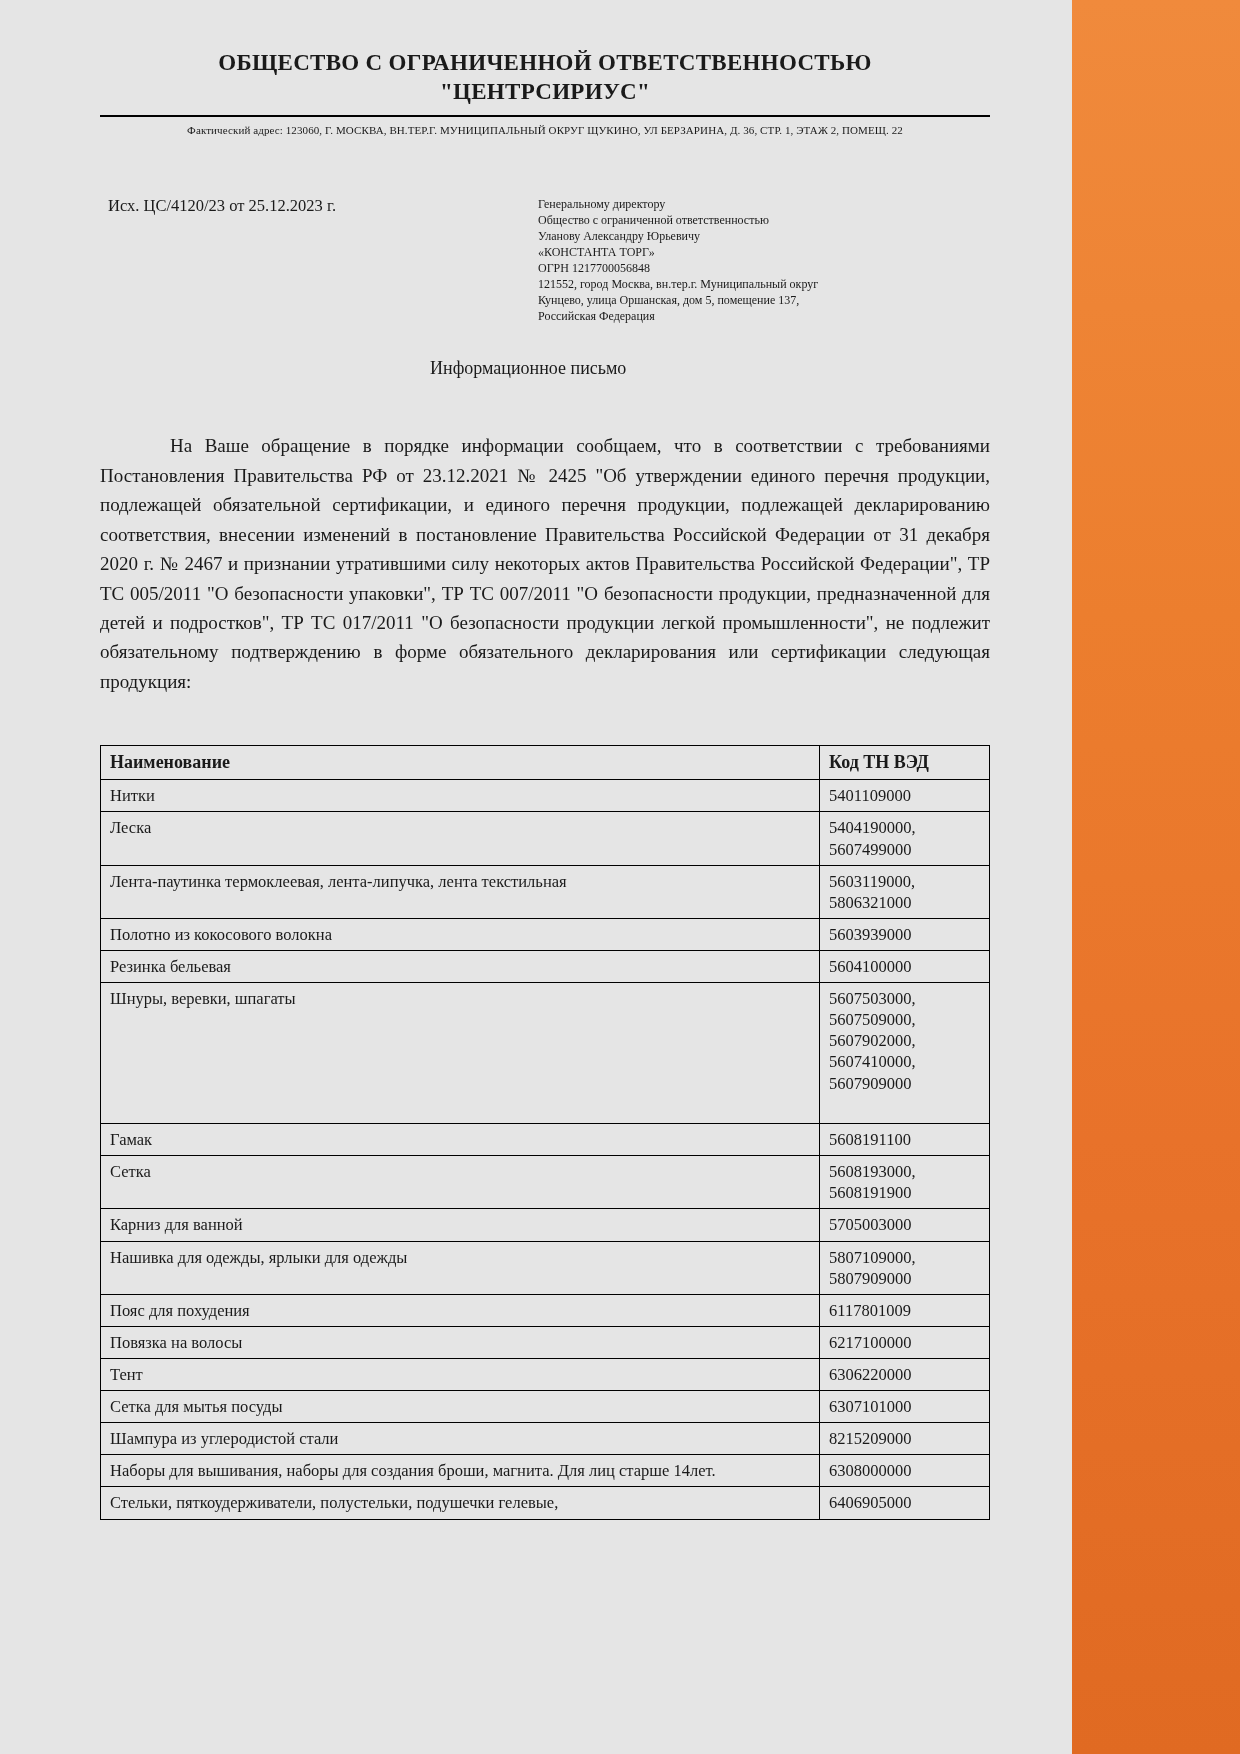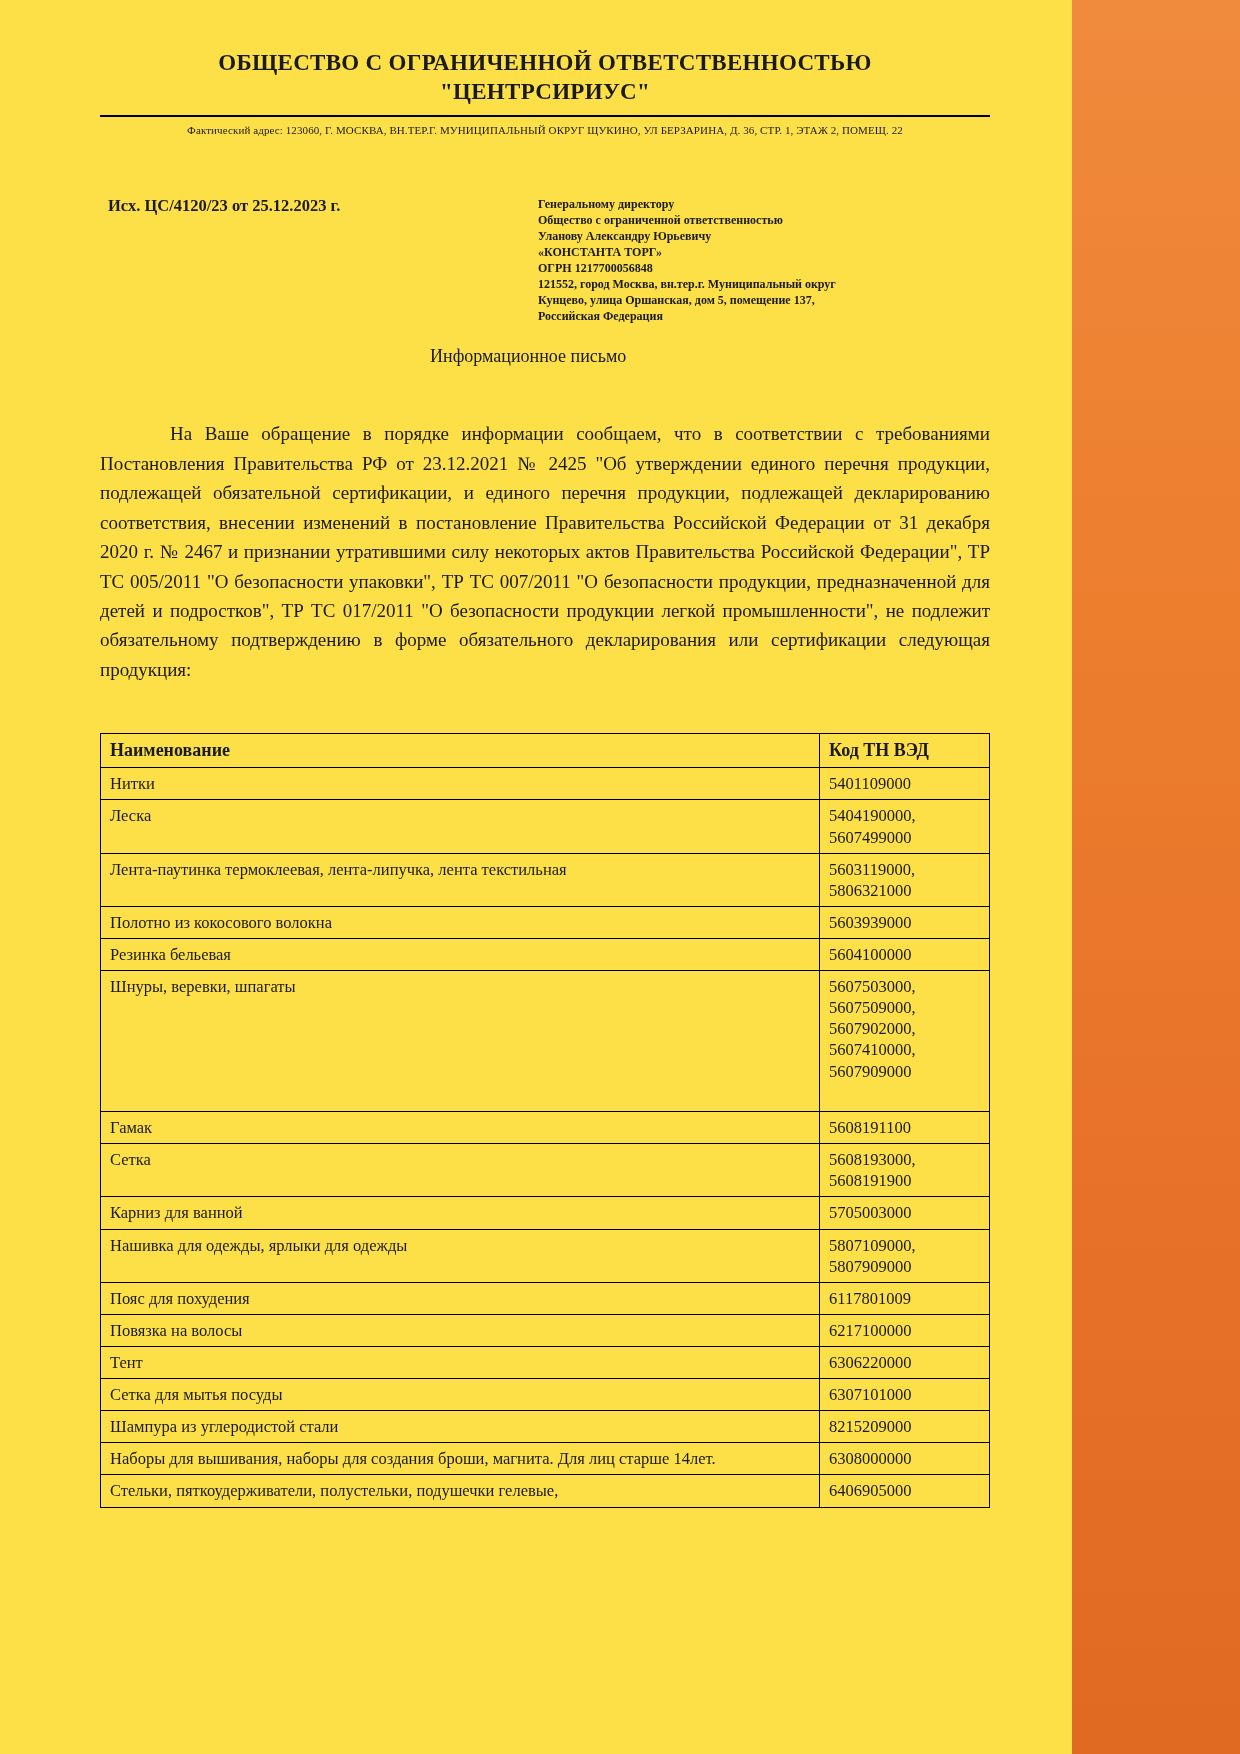--- a/index.html
+++ b/index.html
@@ -22,21 +22,21 @@
     width: 168px;
     height: 1754px;
     background: linear-gradient(180deg, #f08a3c 0%, #ec7e2e 35%, #e8722a 65%, #e06a22 100%);
   }
   .page {
     position: absolute;
     top: 0;
     left: 0;
     width: 1184px;
     height: 1754px;
-    background: #fde047;
+    background: #e5e5e5;
     padding: 0;
     box-sizing: border-box;
   }
   .content {
     position: absolute;
     left: 100px;
     top: 48px;
     width: 890px;
   }
   .org-title {
@@ -57,37 +57,36 @@
   .addr {
     text-align: center;
     font-size: 11px;
     line-height: 1.35;
     letter-spacing: 0.1px;
   }
   .meta-row {
     margin-top: 58px;
     display: flex;
     align-items: flex-start;
-    font-weight: bold;
   }
   .outgoing {
     width: 430px;
     font-size: 16.5px;
     padding-left: 8px;
   }
   .addressee {
     flex: 1;
     font-size: 12px;
     line-height: 1.34;
   }
   .addressee div {
     white-space: pre-wrap;
   }
   .letter-type {
-    margin-top: 22px;
+    margin-top: 34px;
     padding-left: 330px;
     font-size: 18px;
   }
   .body-text {
     margin-top: 52px;
     font-size: 19px;
     line-height: 1.55;
     text-align: justify;
     text-indent: 70px;
     hyphens: none;

